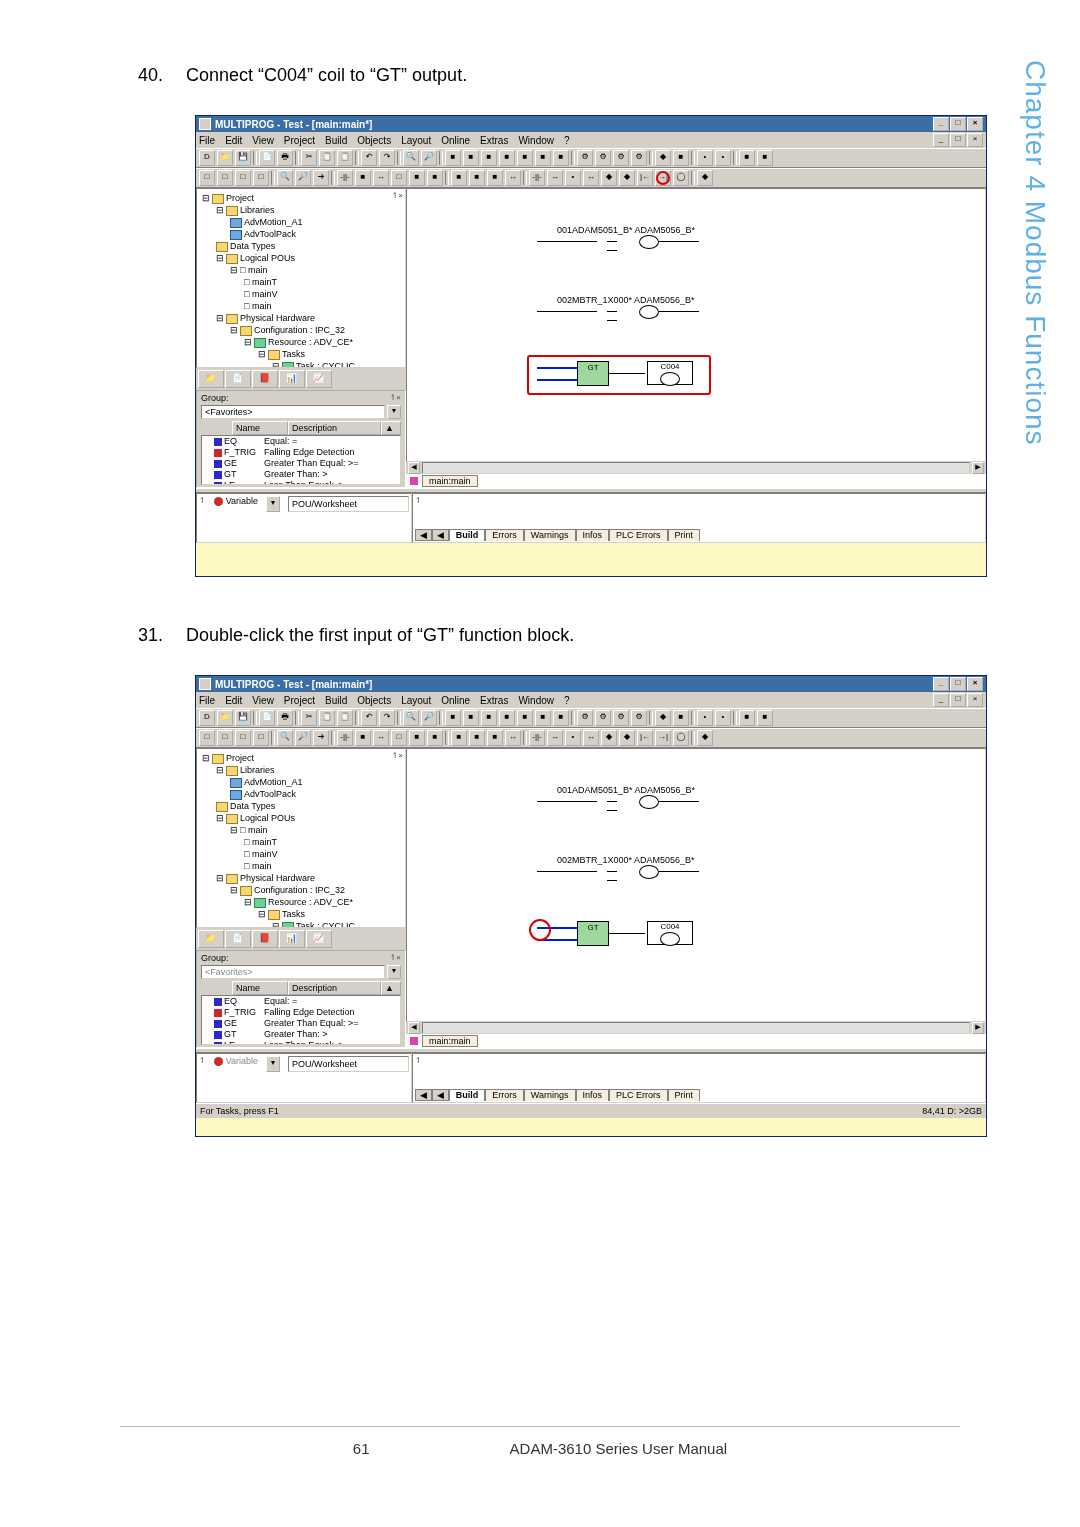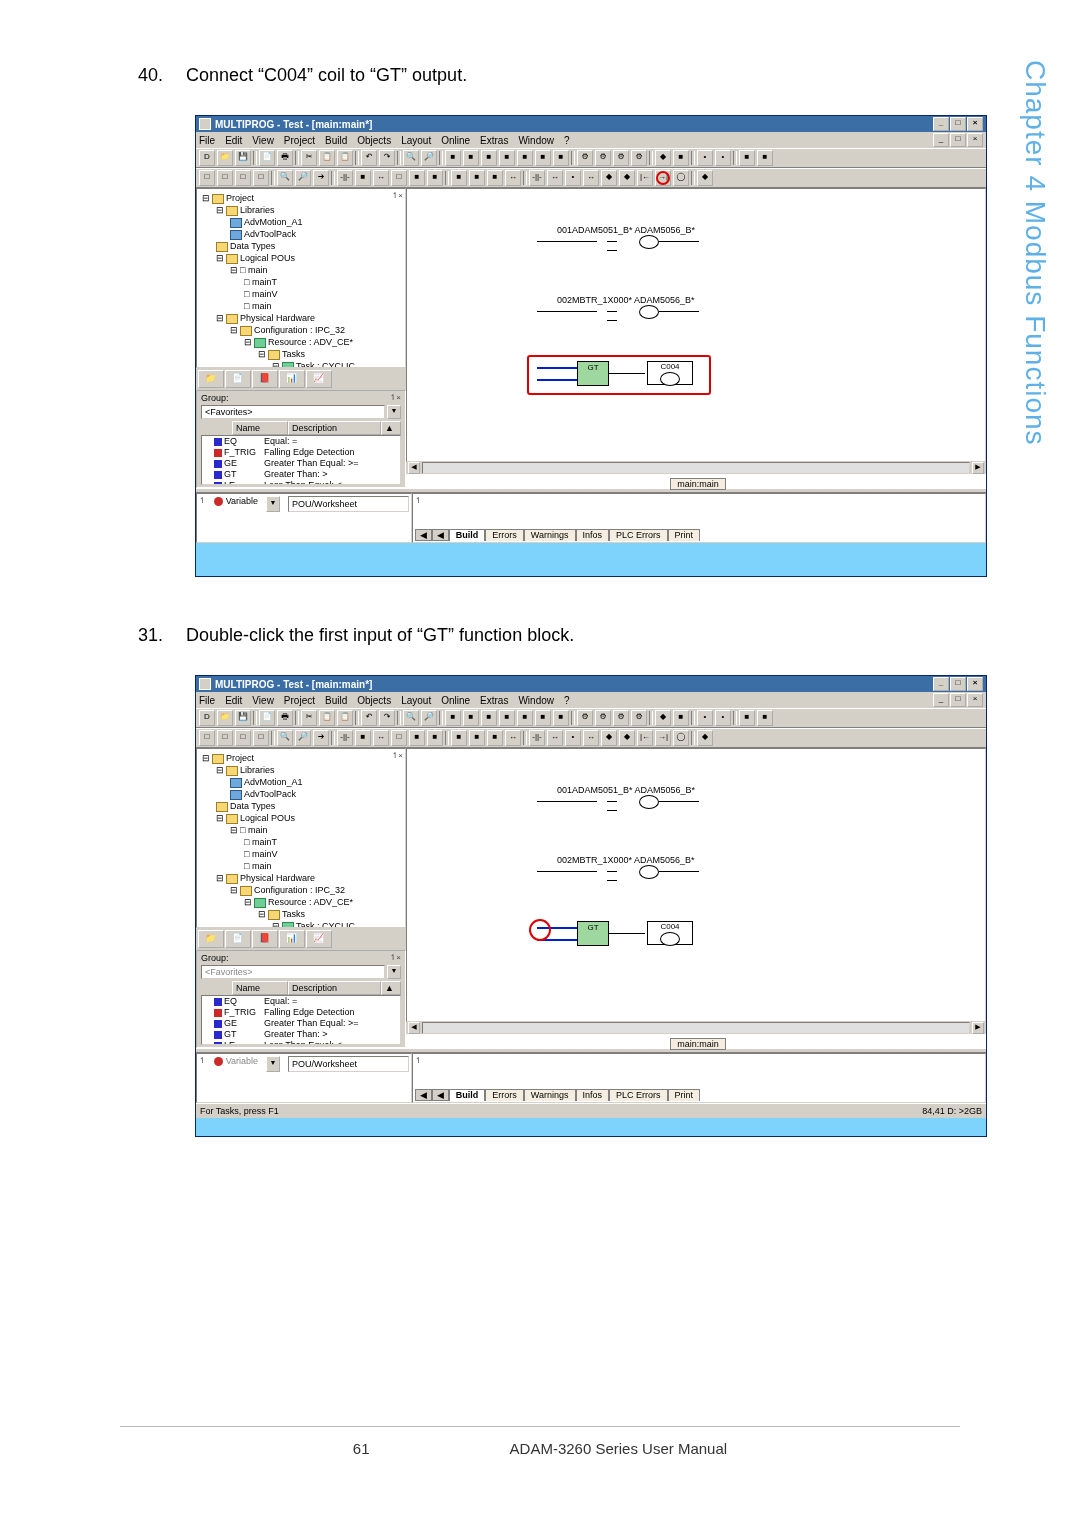--- a/index.html
+++ b/index.html
@@ -43,21 +43,21 @@
     display: inline-block;
     width: 38px;
     text-align: right;
     margin-right: 18px;
   }
   .screenshot {
     position: absolute;
     left: 195px;
     width: 790px;
     border: 1px solid #0a246a;
-    background: #7dd3fc;
+    background: #fef9c3;
     font-family: Tahoma, Arial, sans-serif;
     font-size: 10px;
   }
   .titlebar {
     display: flex;
     align-items: center;
     justify-content: space-between;
     height: 16px;
     background: linear-gradient(#3a6ea5, #3a6ea5);
     color: #fff;
@@ -376,21 +376,20 @@
     height: 10px;
     background: #e0e0e0;
     border: 1px inset #d4d0c8;
   }
   .doc-tab-row {
     height: 14px;
     display: flex;
     align-items: center;
     padding-left: 4px;
     gap: 4px;
-    flex-direction: column;
   }
   .doc-tab {
     border: 1px solid #808080;
     background: #f5eee0;
     padding: 0 6px;
     font-size: 9px;
   }
   .bottom-row {
     display: flex;
     height: 50px;
@@ -1040,16 +1039,16 @@
     </div>
     <div class="statusbar">
       <span>For Tasks, press F1</span>
       <span>84,41  D: &gt;2GB</span>
     </div>
   </div>
 
   <div class="foot-line"></div>
   <div class="footer">
     <span>61</span>
-    <span>ADAM-3260 Series User Manual</span>
+    <span>ADAM-3610 Series User Manual</span>
   </div>
 
 </div>
 
 </body></html>

